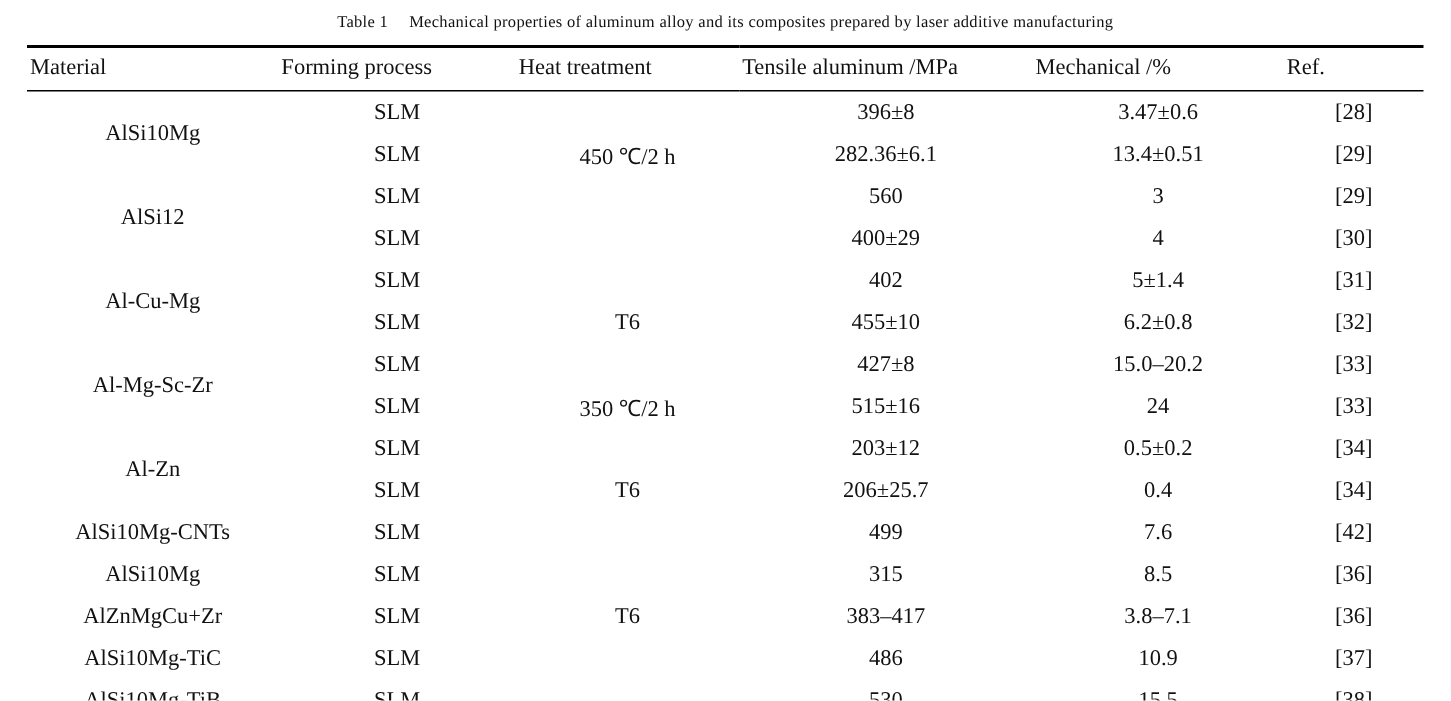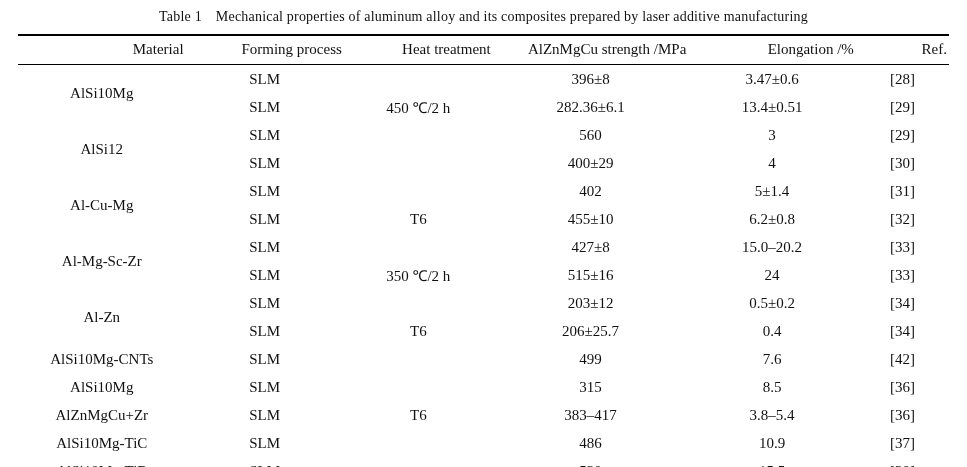--- a/index.html
+++ b/index.html
@@ -16,21 +16,21 @@
   }
   .page {
     width: 967px;
     height: 467px;
     position: relative;
     box-sizing: border-box;
     padding: 0 18px;
   }
   .caption {
     text-align: center;
-    font-size: 14px;
+    font-size: 11px;
     letter-spacing: 0.2px;
     padding-top: 9px;
     padding-bottom: 9px;
     white-space: nowrap;
   }
   .caption .cap-label {
     font-weight: normal;
   }
   .caption .cap-gap {
     display: inline-block;
@@ -39,21 +39,21 @@
   table.tbl {
     width: 100%;
     border-collapse: collapse;
     font-size: 15px;
     table-layout: fixed;
   }
   table.tbl thead th {
     font-weight: normal;
     font-size: 15px;
     padding: 5px 2px 6px 2px;
-    text-align: right;
+    text-align: left;
     white-space: nowrap;
   }
   .rule-top td, .rule-top th {
     border-top: 2px solid #000;
   }
   .rule-mid td, .rule-mid th {
     border-top: 1px solid #000;
   }
   table.tbl tbody td {
     text-align: center;
@@ -88,22 +88,22 @@
       <col class="col-heat">
       <col class="col-tensile">
       <col class="col-elong">
       <col class="col-ref">
     </colgroup>
     <thead>
       <tr class="rule-top">
         <th>Material</th>
         <th>Forming process</th>
         <th>Heat treatment</th>
-        <th>AlZnMgCu strength /MPa</th>
-        <th>Elongation /%</th>
+        <th>Tensile aluminum /MPa</th>
+        <th>Mechanical /%</th>
         <th>Ref.</th>
       </tr>
     </thead>
     <tbody id="tbody">
         <tr class="rule-mid">
           <td class="material" rowspan="2">AlSi10Mg</td>
           <td>SLM</td>
           <td></td>
           <td>396±8</td>
           <td>3.47±0.6</td>
@@ -190,21 +190,21 @@
           <td></td>
           <td>315</td>
           <td>8.5</td>
           <td>[36]</td>
         </tr>
         <tr>
           <td class="material">AlZnMgCu+Zr</td>
           <td>SLM</td>
           <td>T6</td>
           <td>383–417</td>
-          <td>3.8–5.4</td>
+          <td>3.8–7.1</td>
           <td>[36]</td>
         </tr>
         <tr>
           <td class="material">AlSi10Mg-TiC</td>
           <td>SLM</td>
           <td></td>
           <td>486</td>
           <td>10.9</td>
           <td>[37]</td>
         </tr>

